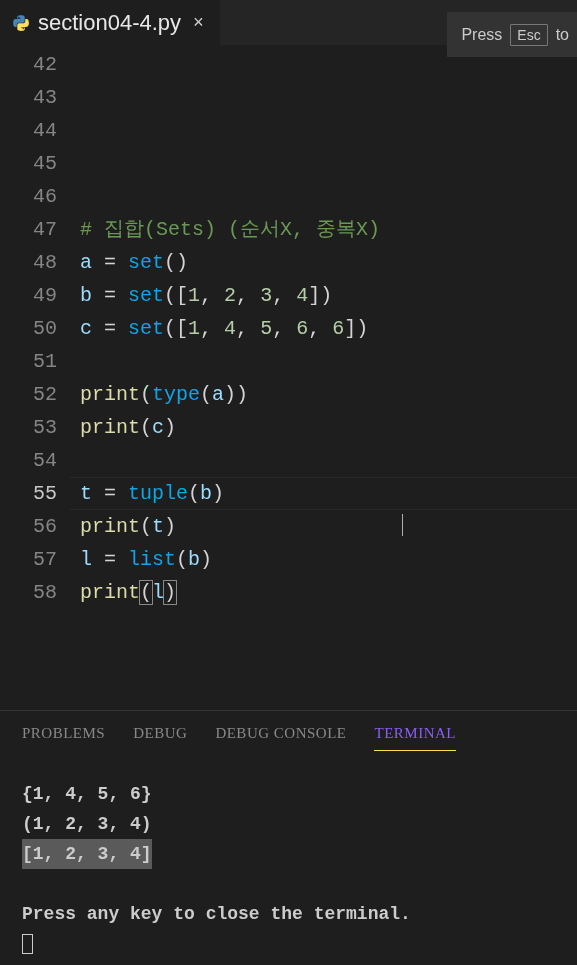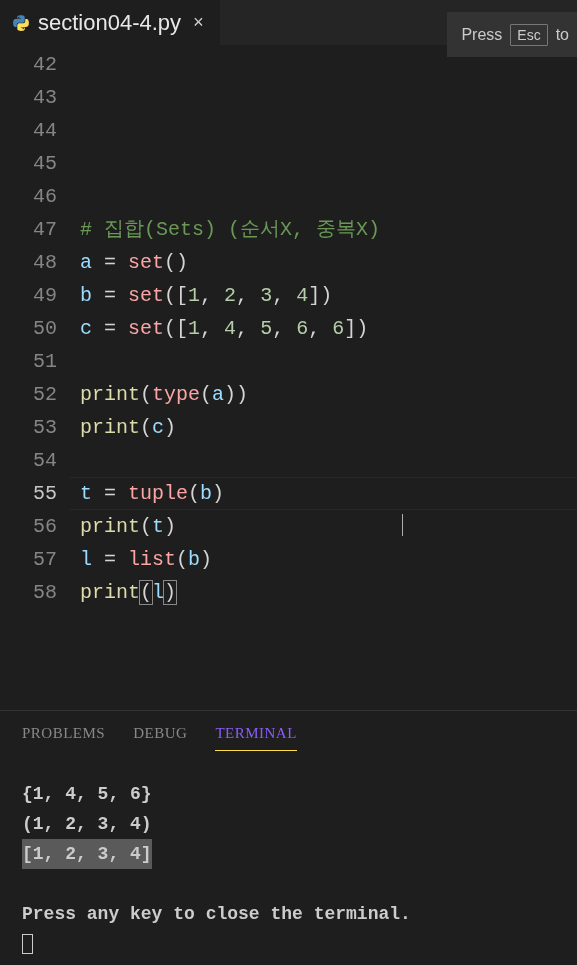--- a/index.html
+++ b/index.html
@@ -90,21 +90,21 @@
     top: 429px;
     height: 33px;
     border-top: 1px solid #282828;
     border-bottom: 1px solid #282828;
     z-index: 0;
   }
   .code-content { position: relative; z-index: 1; }
   .tok-comment { color: #6a9955; }
   .tok-var { color: #9cdcfe; }
   .tok-op { color: #d4d4d4; }
-  .tok-builtin { color: #fca5a5; }
+  .tok-builtin { color: #0ea5e9; }
   .tok-func { color: #dcdcaa; }
   .tok-num { color: #b5cea8; }
   .tok-punc { color: #d4d4d4; }
   .bracket-match {
     border: 1px solid #888;
     padding: 0; margin: -1px;
   }
   .cursor-text {
     position: absolute;
     left: 322px;
@@ -200,20 +200,21 @@
     <div class="current-line-bg"></div>
     <div class="code-content"><div class="code-line"></div><div class="code-line"></div><div class="code-line"><span class="tok-comment"># 집합(Sets) (순서X, 중복X)</span></div><div class="code-line"><span class="tok-var">a</span><span class="tok-op"> = </span><span class="tok-builtin">set</span><span class="tok-punc">()</span></div><div class="code-line"><span class="tok-var">b</span><span class="tok-op"> = </span><span class="tok-builtin">set</span><span class="tok-punc">([</span><span class="tok-num">1</span><span class="tok-punc">, </span><span class="tok-num">2</span><span class="tok-punc">, </span><span class="tok-num">3</span><span class="tok-punc">, </span><span class="tok-num">4</span><span class="tok-punc">])</span></div><div class="code-line"><span class="tok-var">c</span><span class="tok-op"> = </span><span class="tok-builtin">set</span><span class="tok-punc">([</span><span class="tok-num">1</span><span class="tok-punc">, </span><span class="tok-num">4</span><span class="tok-punc">, </span><span class="tok-num">5</span><span class="tok-punc">, </span><span class="tok-num">6</span><span class="tok-punc">, </span><span class="tok-num">6</span><span class="tok-punc">])</span></div><div class="code-line"></div><div class="code-line"><span class="tok-func">print</span><span class="tok-punc">(</span><span class="tok-builtin">type</span><span class="tok-punc">(</span><span class="tok-var">a</span><span class="tok-punc">))</span></div><div class="code-line"><span class="tok-func">print</span><span class="tok-punc">(</span><span class="tok-var">c</span><span class="tok-punc">)</span></div><div class="code-line"></div><div class="code-line"><span class="tok-var">t</span><span class="tok-op"> = </span><span class="tok-builtin">tuple</span><span class="tok-punc">(</span><span class="tok-var">b</span><span class="tok-punc">)</span></div><div class="code-line"><span class="tok-func">print</span><span class="tok-punc">(</span><span class="tok-var">t</span><span class="tok-punc">)</span></div><div class="code-line"><span class="tok-var">l</span><span class="tok-op"> = </span><span class="tok-builtin">list</span><span class="tok-punc">(</span><span class="tok-var">b</span><span class="tok-punc">)</span></div><div class="code-line"><span class="tok-func">print</span><span class="tok-punc bracket-match">(</span><span class="tok-var">l</span><span class="tok-punc bracket-match">)</span></div><div class="code-line"></div><div class="code-line"></div><div class="code-line"></div></div>
     <div class="cursor-text"></div>
   </div>
 </div>
 
 <div class="panel">
   <div class="panel-tabs">
     <div class="panel-tab">PROBLEMS</div>
     <div class="panel-tab">DEBUG</div>
+    <div class="panel-tab">DEBUG CONSOLE</div>
     <div class="panel-tab active">TERMINAL</div>
   </div>
   <div class="terminal"><span>{1, 4, 5, 6}</span>
 <span>(1, 2, 3, 4)</span>
 <span class="term-highlight">[1, 2, 3, 4]</span>
 
 <span>Press any key to close the terminal.</span>
 <span class="term-cursor"></span></div>
 </div>
 

